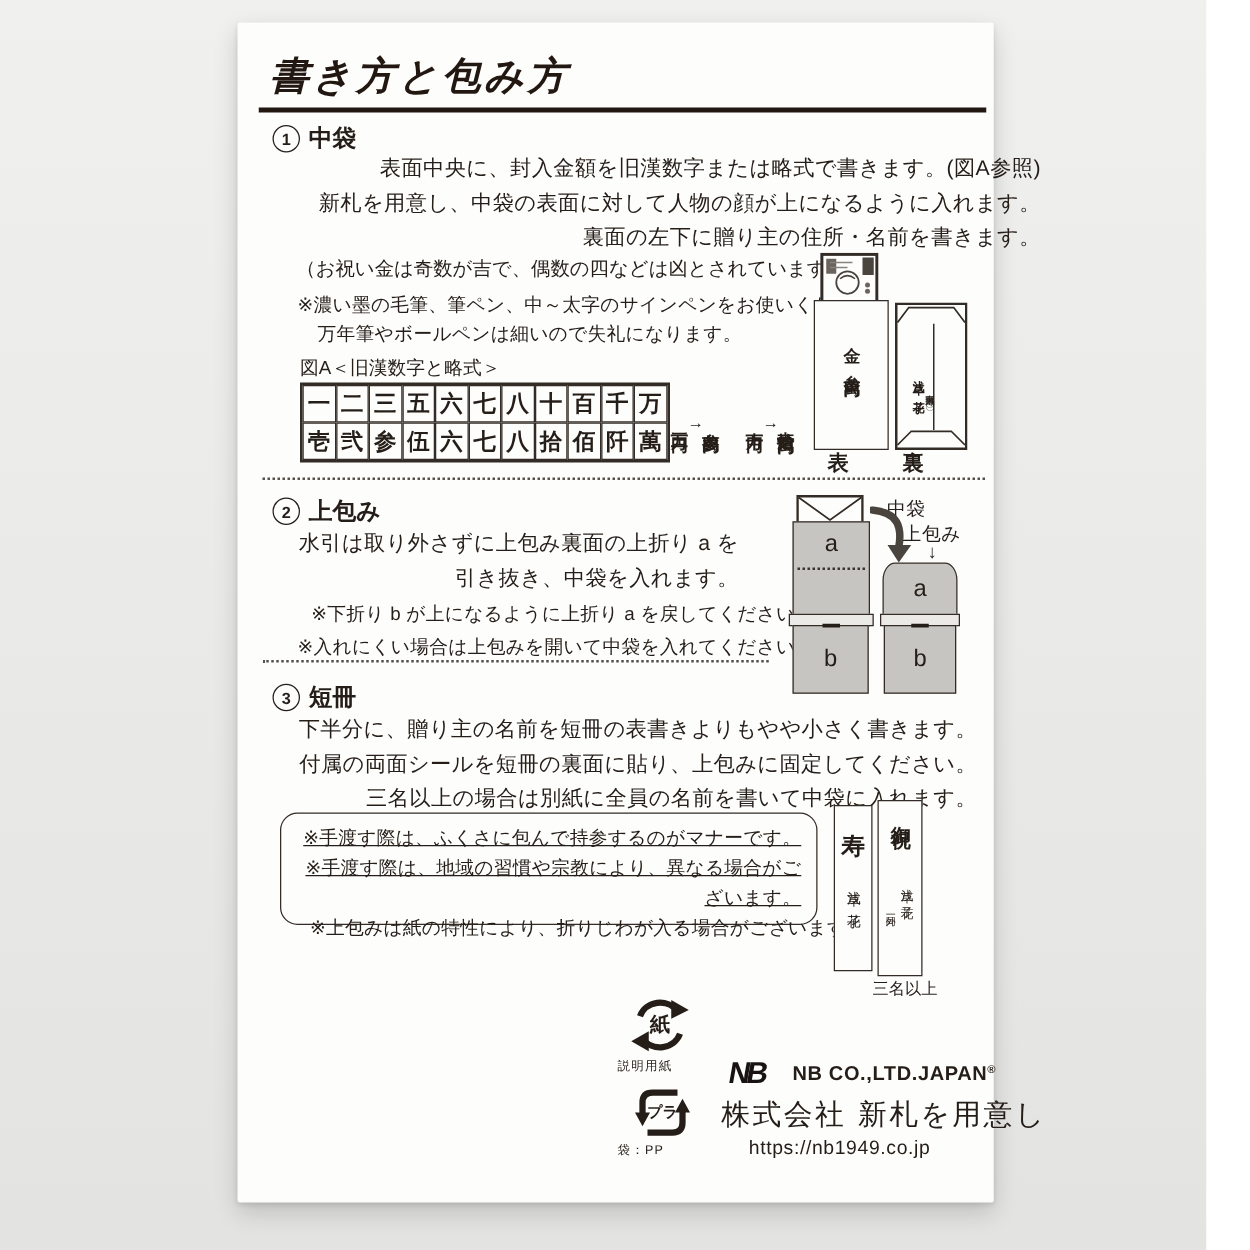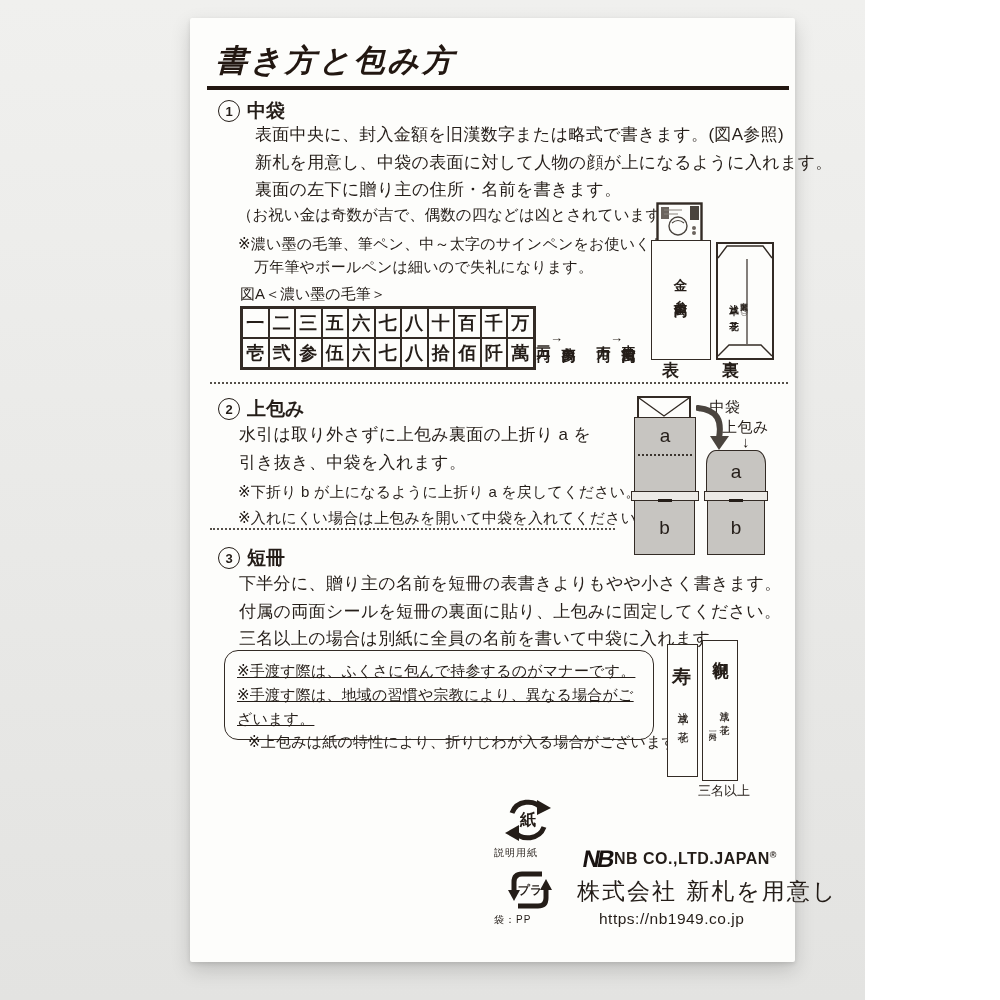--- a/index.html
+++ b/index.html
@@ -1,18 +1,18 @@
 <!DOCTYPE html>
 <html><head>
 <meta charset="utf-8">
 <style>
   html,body{margin:0;padding:0;}
   body{font-family:"Liberation Sans","DejaVu Sans",sans-serif;color:#241d18;}
-  .stage{position:relative;width:865px;height:1000px;overflow:hidden;
-         background:linear-gradient(180deg,#f0f0ee 0%,#e9e9e7 55%,#e3e3e1 100%);}
+  .stage{position:relative;width:965px;height:1000px;overflow:hidden;
+         background:linear-gradient(180deg,#f0f0ee 0%,#e9e9e7 55%,#e3e3e1 100%);text-align:right;}
   .card{position:absolute;left:190px;top:18px;width:605px;height:944px;background:#fdfdfb;
         border-radius:2px;box-shadow:0 8px 20px rgba(0,0,0,.16),0 2px 4px rgba(0,0,0,.10);}
   .abs{position:absolute;}
   .title{left:216px;top:40px;font-family:"DejaVu Serif","Liberation Serif",serif;
          font-style:italic;font-weight:700;font-size:31px;letter-spacing:3px;color:#221711;}
   .rule{left:207px;top:86px;width:582px;height:4px;background:#221711;}
   .sec-head{display:flex;align-items:center;gap:7px;font-size:19px;font-weight:700;}
   .circ{display:inline-flex;width:20px;height:20px;border:1.7px solid #241d18;border-radius:50%;
         align-items:center;justify-content:center;font-size:13px;font-weight:700;flex:0 0 auto;}
   .body-lines{font-size:17px;line-height:27.5px;letter-spacing:.3px;}
@@ -50,21 +50,21 @@
   .tanz{background:#fdfdfb;border:1.7px solid #332b25;}
   .tanz .ttl{position:absolute;left:50%;transform:translateX(-50%);top:7px;writing-mode:vertical-rl;
         text-orientation:upright;font-family:"DejaVu Serif","Liberation Serif",serif;font-weight:700;}
   .tanz .nmv{position:absolute;left:50%;transform:translateX(-50%);writing-mode:vertical-rl;
         text-orientation:upright;font-family:"DejaVu Serif","Liberation Serif",serif;line-height:1.2;}
   
   .f-label{font-size:10px;letter-spacing:1px;}
   .mark-kanji{position:absolute;left:50%;top:50%;transform:translate(-50%,-50%);
         font-weight:700;}
   .nb-logo{font-weight:900;font-size:24px;transform:skewX(-10deg);letter-spacing:-3px;color:#181210;}
-  .co-en{font-size:16px;font-weight:700;letter-spacing:.5px;}
+  .co-en{font-size:16px;font-weight:700;letter-spacing:.5px;margin-left:20px;}
   .co-en sup{font-size:9px;}
   .co-jp{font-family:"DejaVu Serif","Liberation Serif",serif;font-size:23px;letter-spacing:2px;}
   .url{font-size:15.5px;letter-spacing:.5px;}
 </style>
 </head>
 <body>
 
 <div class="stage">
   <div class="card"></div>
 
@@ -77,21 +77,21 @@
   </div>
   <div class="abs body-lines" style="left:239px;top:121px;margin-left:16px;">
     <div>表面中央に、封入金額を旧漢数字または略式で書きます。(図A参照)</div>
     <div>新札を用意し、中袋の表面に対して人物の顔が上になるように入れます。</div>
     <div>裏面の左下に贈り主の住所・名前を書きます。</div>
   </div>
   <div class="abs paren" style="left:237px;top:205px;">（お祝い金は奇数が吉で、偶数の四などは凶とされています）</div>
   <div class="abs note" style="left:238px;top:235px;">※濃い墨の毛筆、筆ペン、中～太字のサインペンをお使いください。</div>
   <div class="abs note" style="left:254px;top:258px;">万年筆やボールペンは細いので失礼になります。</div>
 
-  <div class="abs" style="left:240px;top:285px;font-size:15px;">図A＜濃い墨の毛筆＞</div>
+  <div class="abs" style="left:240px;top:285px;font-size:15px;">図A＜旧漢数字と略式＞</div>
   <div class="abs figtable" style="left:240px;top:306px;">
     <span>一</span>
     <span>二</span>
     <span>三</span>
     <span>五</span>
     <span>六</span>
     <span>七</span>
     <span>八</span>
     <span>十</span>
     <span>百</span>

